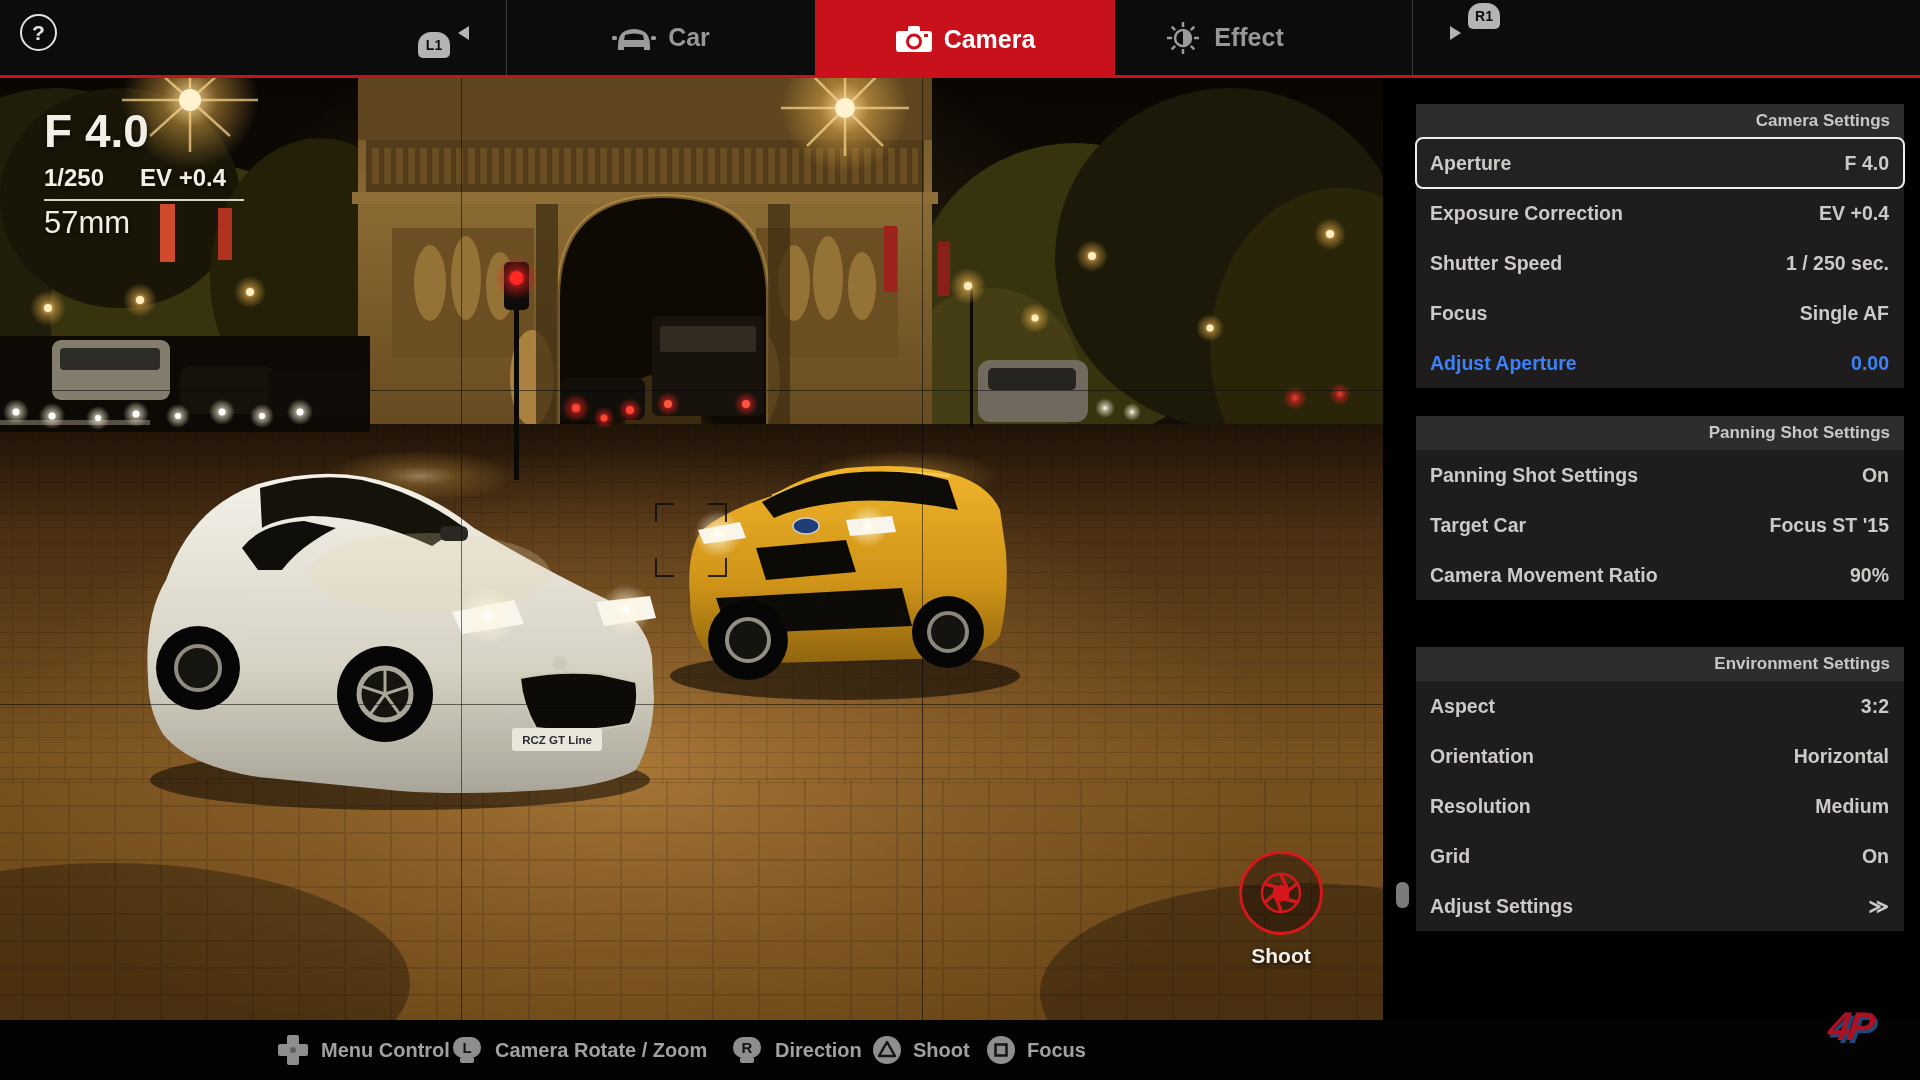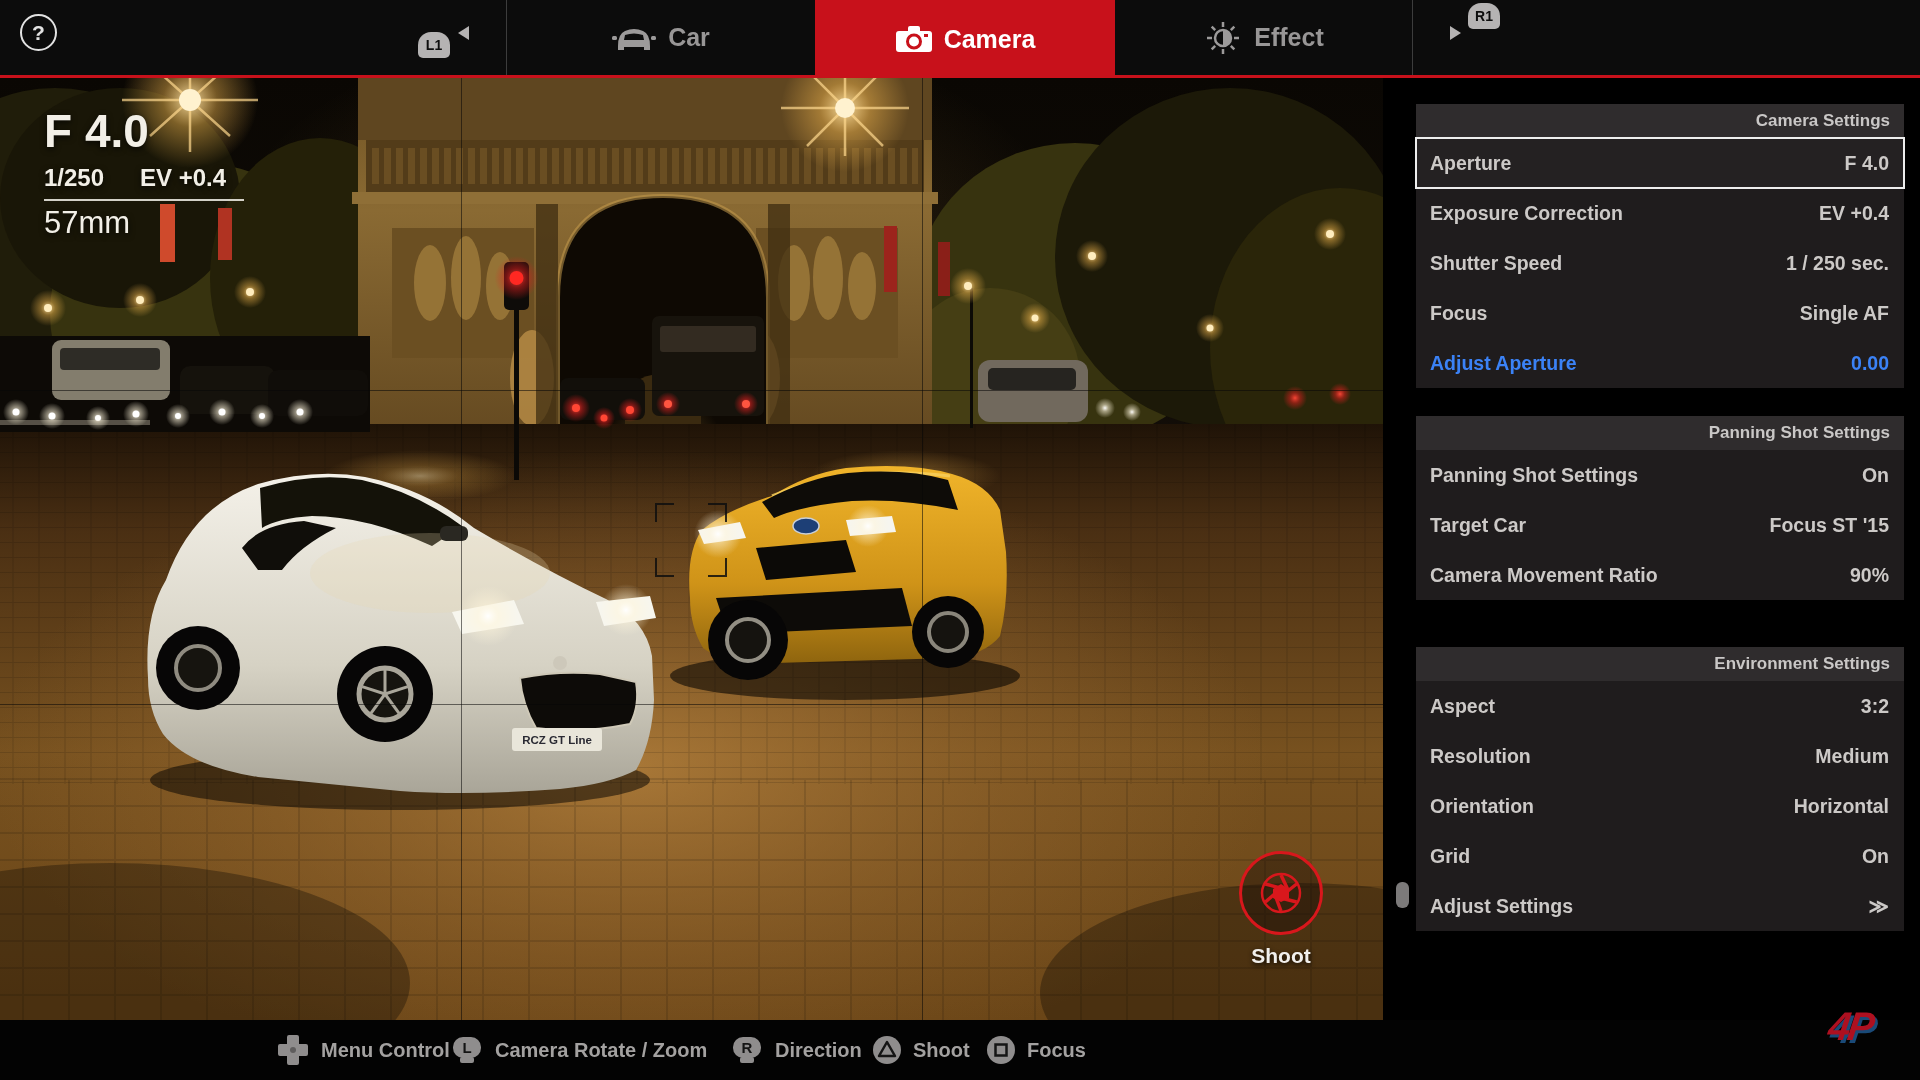--- a/index.html
+++ b/index.html
@@ -49,21 +49,21 @@
                  color:#f1efec; text-shadow:0 2px 5px rgba(0,0,0,0.8); z-index:8; }
 
   
   .scroll-thumb { position:absolute; left:1396px; top:882px; width:13px; height:26px; background:#7c7a7a; border-radius:6px; z-index:9; }
 
   
   .panel { position:absolute; left:1416px; width:488px; background:#1f1c1d; z-index:20; }
   .panel-header { height:34px; background:#2f2c2d; display:flex; align-items:center; justify-content:flex-end;
                   padding-right:14px; color:#c9c7c6; font-size:17px; font-weight:700; }
   .prow { height:50px; display:flex; align-items:center; justify-content:space-between; padding:0 15px 0 14px;
-          color:#ccc9c7; font-size:19.5px; font-weight:600; }
+          color:#ccc9c7; font-size:19.5px; font-weight:600;border-radius:7px; }
   .prow.selected { outline:2px solid #eeeeee; outline-offset:-1px; background:#242122; }
   .prow.disabled { color:#3b82f6; }
 
   
   .bottombar { position:absolute; left:0; top:1020px; width:1920px; height:72px; background:#030303; z-index:30; }
   .bb-item { position:absolute; top:0; height:60px; display:flex; align-items:center; gap:11px;
              color:#a3a1a0; font-size:20px; font-weight:600; }
   .bb-item svg { display:block; }
 
   
@@ -390,21 +390,21 @@
     <div class="tab active" style="left:815px; width:300px;">
       <svg width="38" height="28" viewBox="0 0 38 28">
         <rect x="1" y="6" width="36" height="21" rx="3" fill="#ffffff"></rect>
         <rect x="13" y="1" width="12" height="7" rx="2" fill="#ffffff"></rect>
         <circle cx="19" cy="16.5" r="6.5" fill="none" stroke="#c8111b" stroke-width="3"></circle>
         <rect x="29" y="9" width="4" height="3" fill="#c8111b"></rect>
       </svg>
       <span>Camera</span>
     </div>
 
-    <div class="tab" style="left:1115px; width:297px;">
+    <div class="tab" style="left:1075px; width:297px;">
       <svg width="40" height="40" viewBox="0 0 40 40">
         <circle cx="20" cy="20" r="8" fill="none" stroke="#9c9a9a" stroke-width="2.5"></circle>
         <path d="M20 12 A8 8 0 0 1 20 28 Z" fill="#9c9a9a"></path>
         <g stroke="#9c9a9a" stroke-width="2.5">
           <line x1="20" y1="4" x2="20" y2="9"></line>
             <line x1="20" y1="31" x2="20" y2="36"></line>
           <line x1="4" y1="20" x2="9" y2="20"></line>
             <line x1="31" y1="20" x2="36" y2="20"></line>
           <line x1="8.7" y1="8.7" x2="12.2" y2="12.2"></line>
             <line x1="27.8" y1="27.8" x2="31.3" y2="31.3"></line>
@@ -462,26 +462,26 @@
     </div>
   </div>
 
   <div class="panel" style="top:627px;margin-top:20px;">
     <div class="panel-header">Environment Settings</div>
     <div class="prow">
       <span>Aspect</span>
       <span>3:2</span>
     </div>
     <div class="prow">
+      <span>Orientation</span>
+      <span>Horizontal</span>
+    </div>
+    <div class="prow">
       <span>Resolution</span>
       <span>Medium</span>
-    </div>
-    <div class="prow">
-      <span>Orientation</span>
-      <span>Horizontal</span>
     </div>
     <div class="prow">
       <span>Grid</span>
       <span>On</span>
     </div>
     <div class="prow">
       <span>Adjust Settings</span>
       <span>≫</span>
     </div>
   </div>

